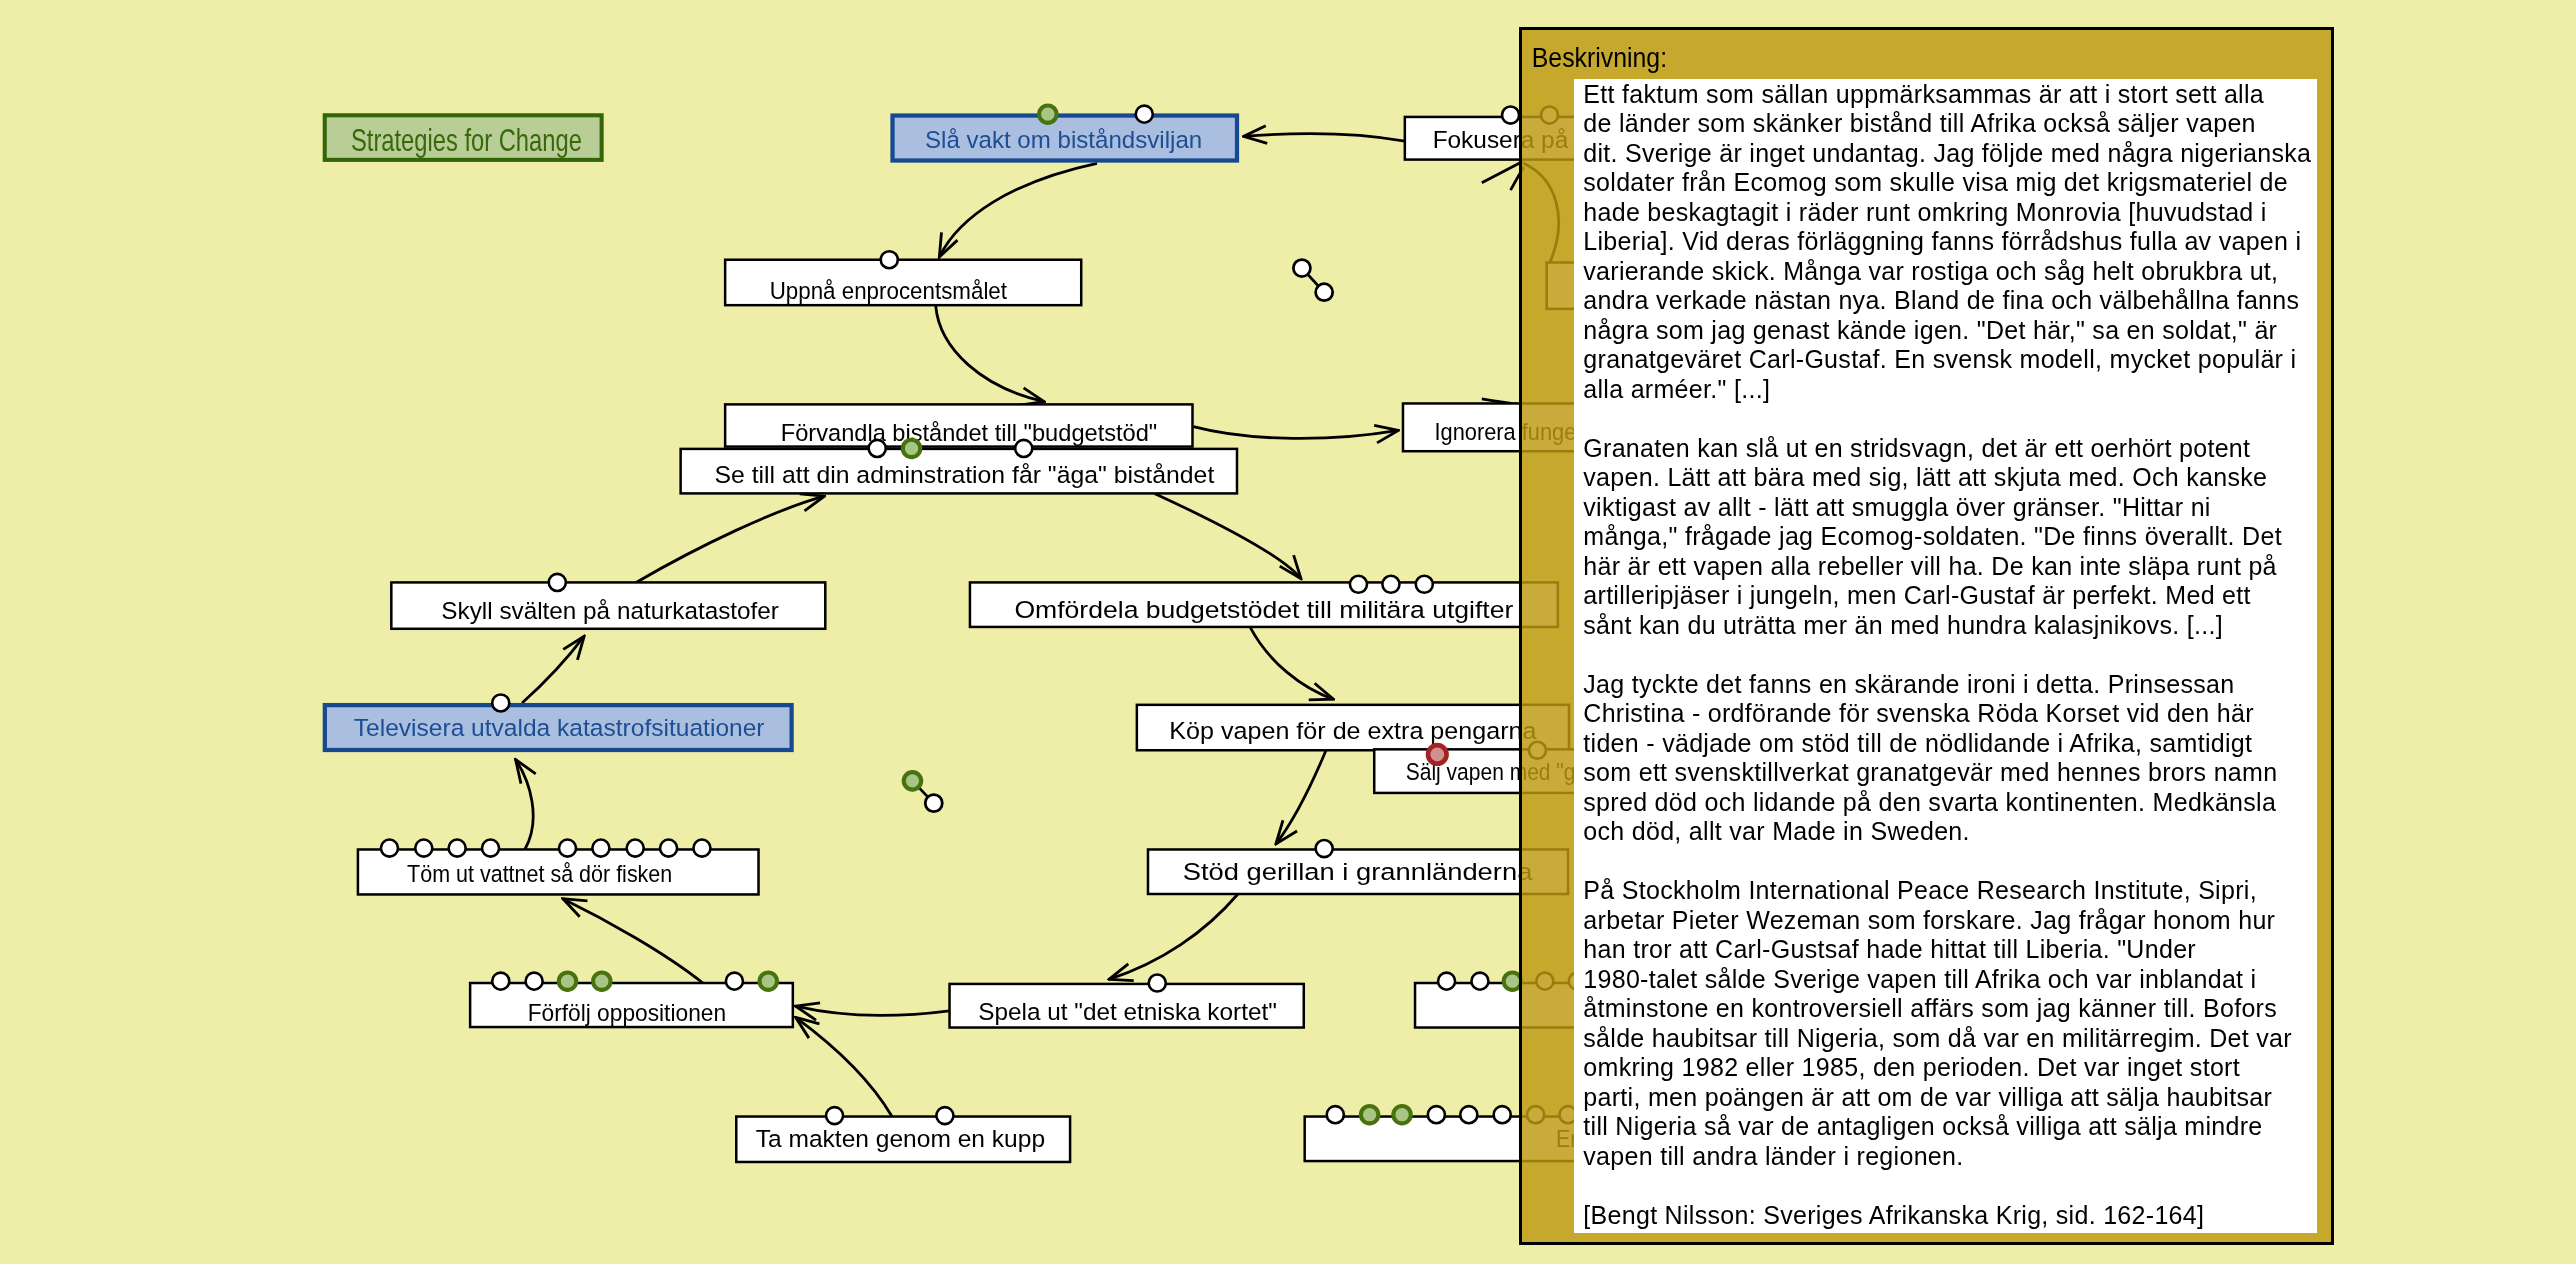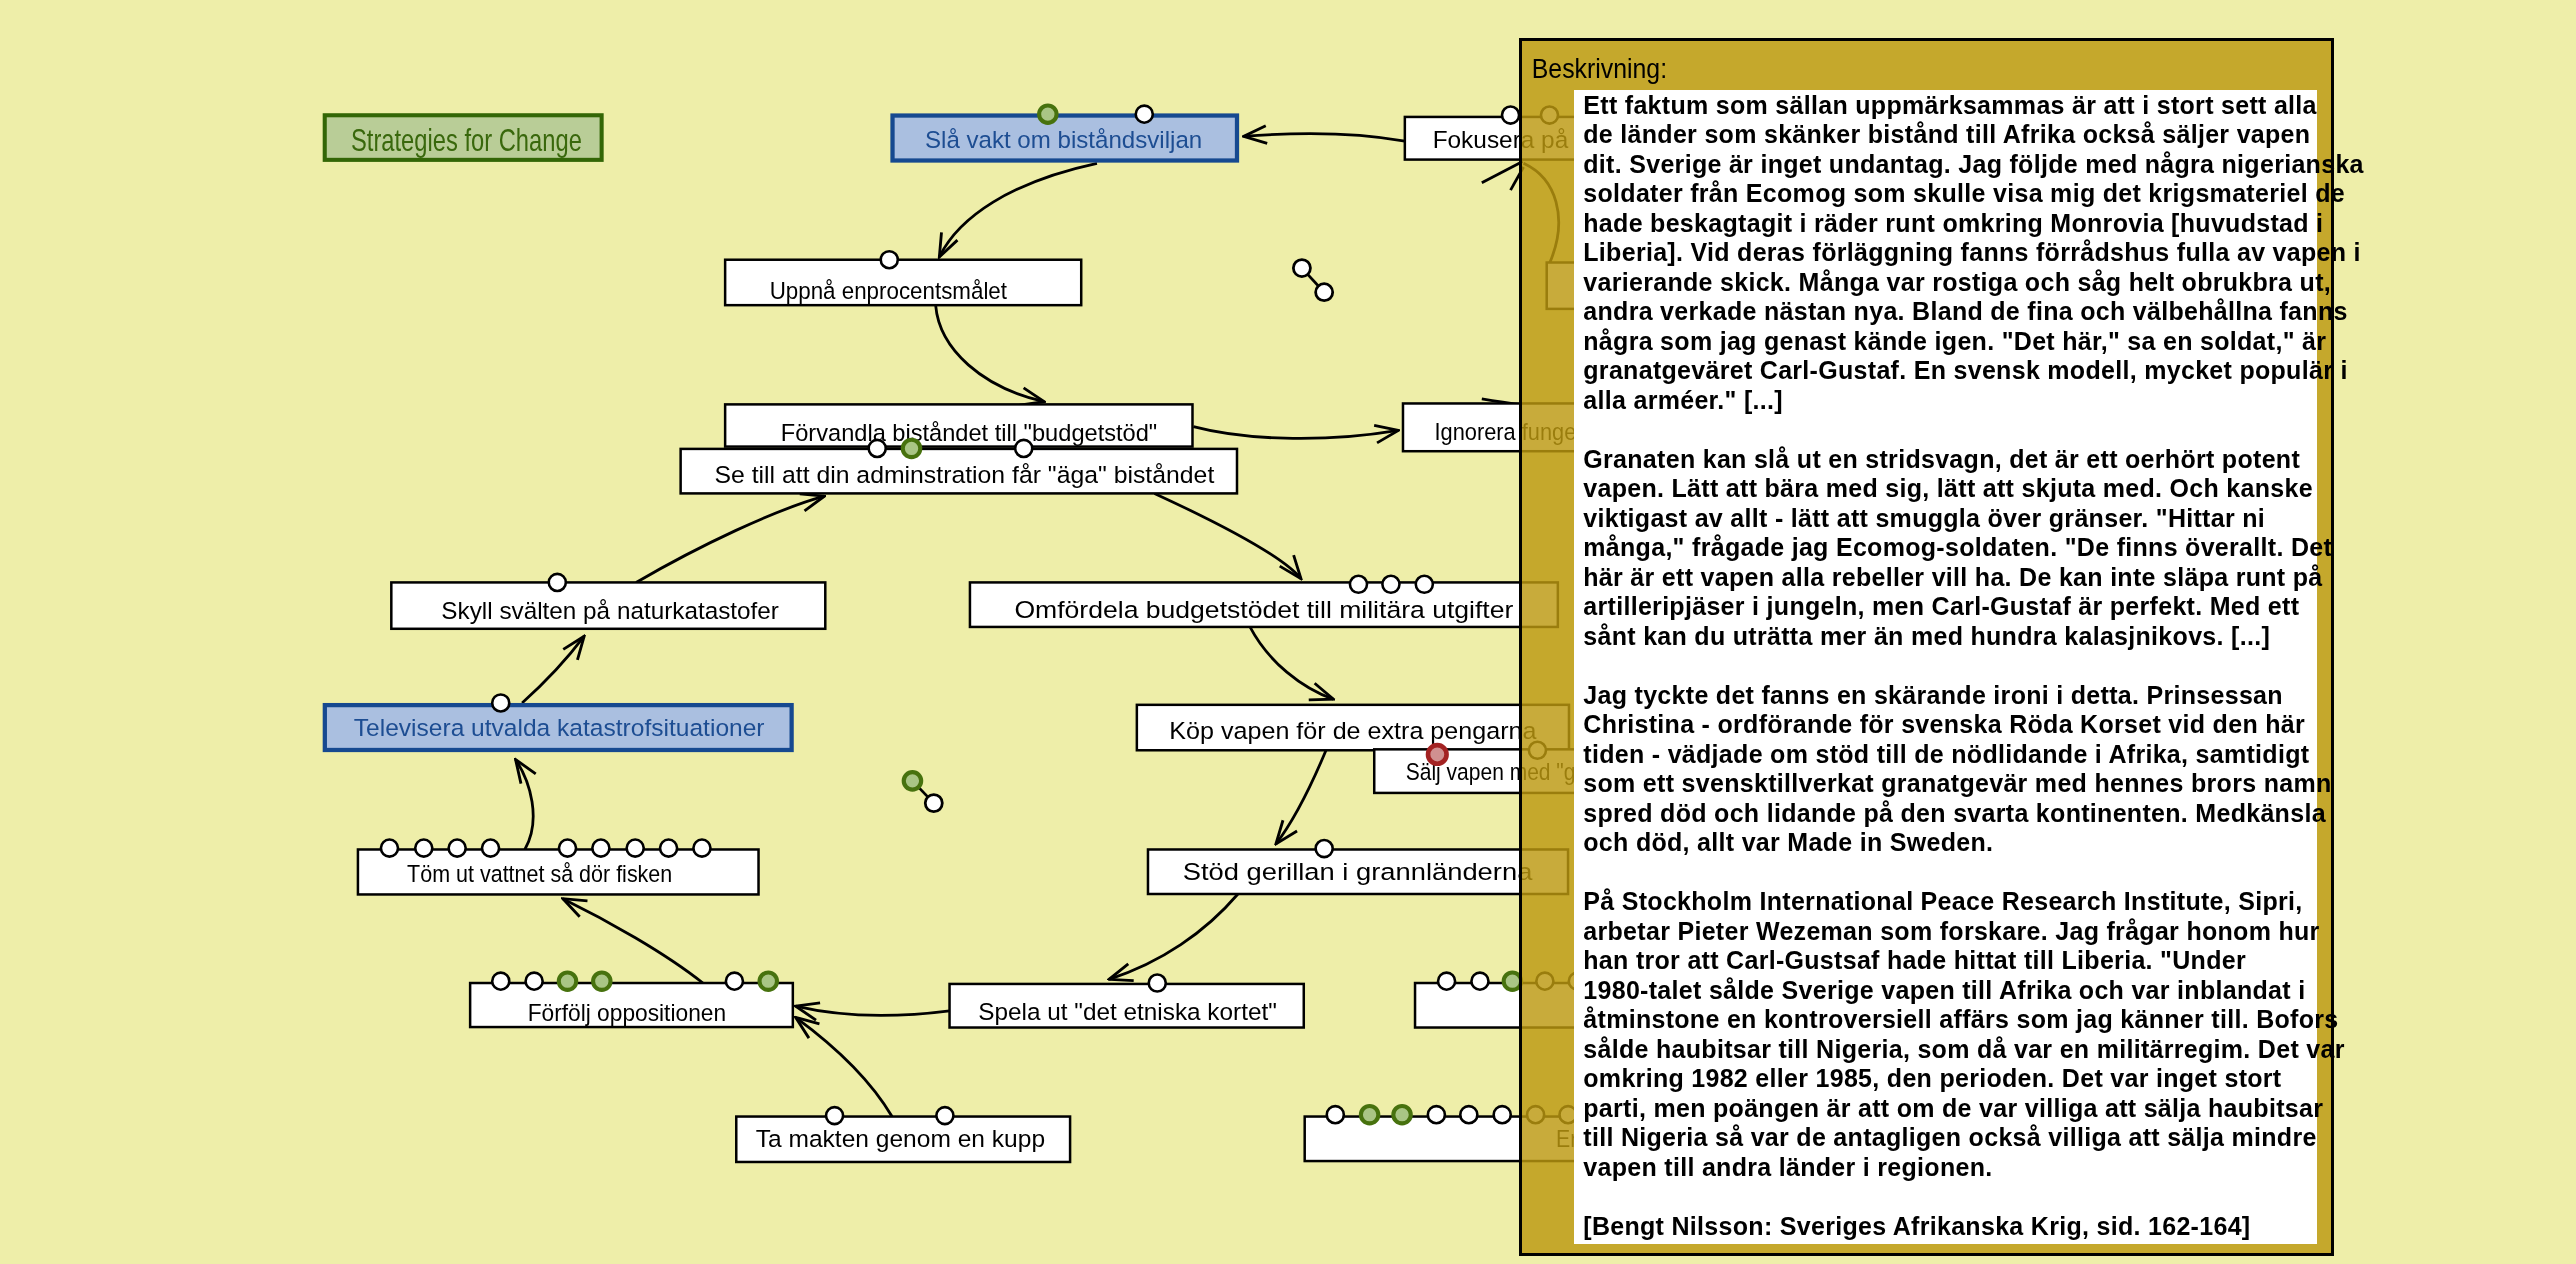--- a/index.html
+++ b/index.html
@@ -1,22 +1,22 @@
 <!DOCTYPE html>
 <html style="font-size:15px"><head>
 <meta charset="utf-8">
 <style>
 html,body{margin:0;padding:0;}
 body{width:2576px;height:1265px;overflow:hidden;background:#EEEEA9;position:relative;
   font-family:"Liberation Sans", sans-serif;}
-#pane{position:absolute;left:1519px;top:38px;width:809px;height:1212px;
+#pane{position:absolute;left:1519px;top:27px;width:809px;height:1212px;
   background:rgba(188,153,16,0.82);border:3.7px solid #000;}
 
 #parea{position:absolute;left:52px;top:49px;width:743px;height:1154px;background:#fff;}
-#ptext{position:absolute;left:9.3px;top:0.9px;width:731px;font-size:25px;letter-spacing:0.3px;line-height:29.5px;color:#000;white-space:pre;font-weight:bold;}
+#ptext{position:absolute;left:9.3px;top:0.9px;width:731px;font-size:25px;letter-spacing:0.3px;line-height:29.5px;color:#000;white-space:pre;}
 </style>
 </head>
 <body>
 <svg id="diagram" width="2576" height="1265" viewBox="0 0 2778 1364" style="position:absolute;left:0;top:0">
 <defs>
 <marker id="ar" markerWidth="44" markerHeight="40" refX="0" refY="0" orient="auto" markerUnits="userSpaceOnUse" viewBox="-44 -20 46 40">
 <path d="M-26,-10 L0,0 L-26,10" fill="none" stroke="#000" stroke-width="3.2"></path>
 </marker>
 </defs>
 <g id="curves" fill="none" stroke="#000" stroke-width="3">

